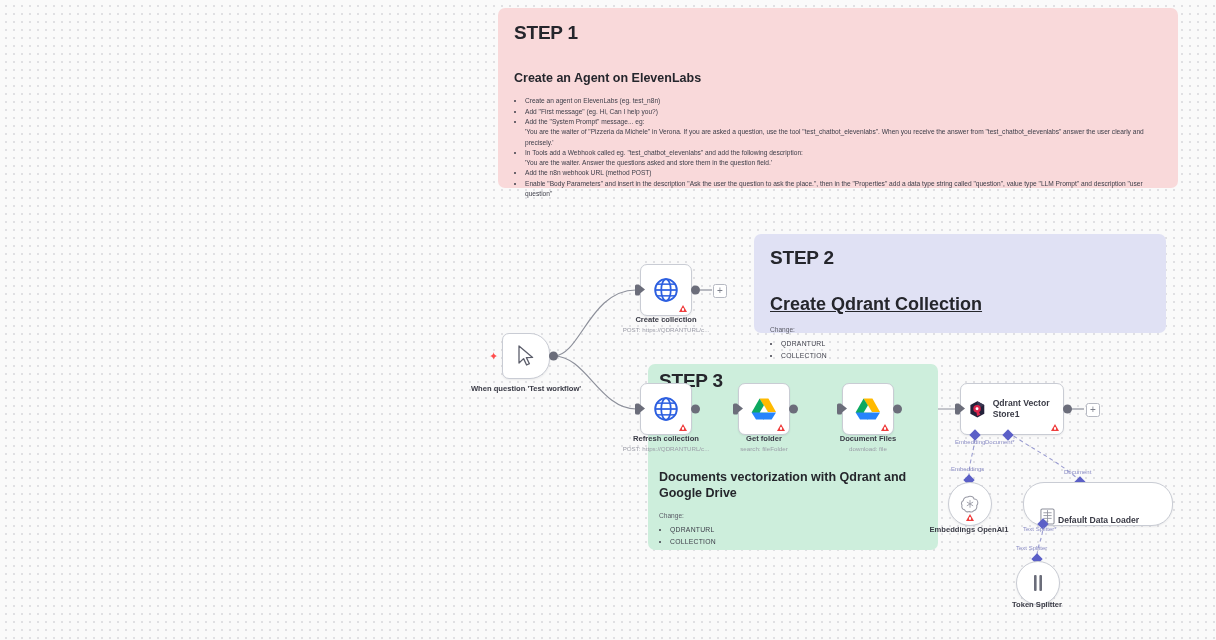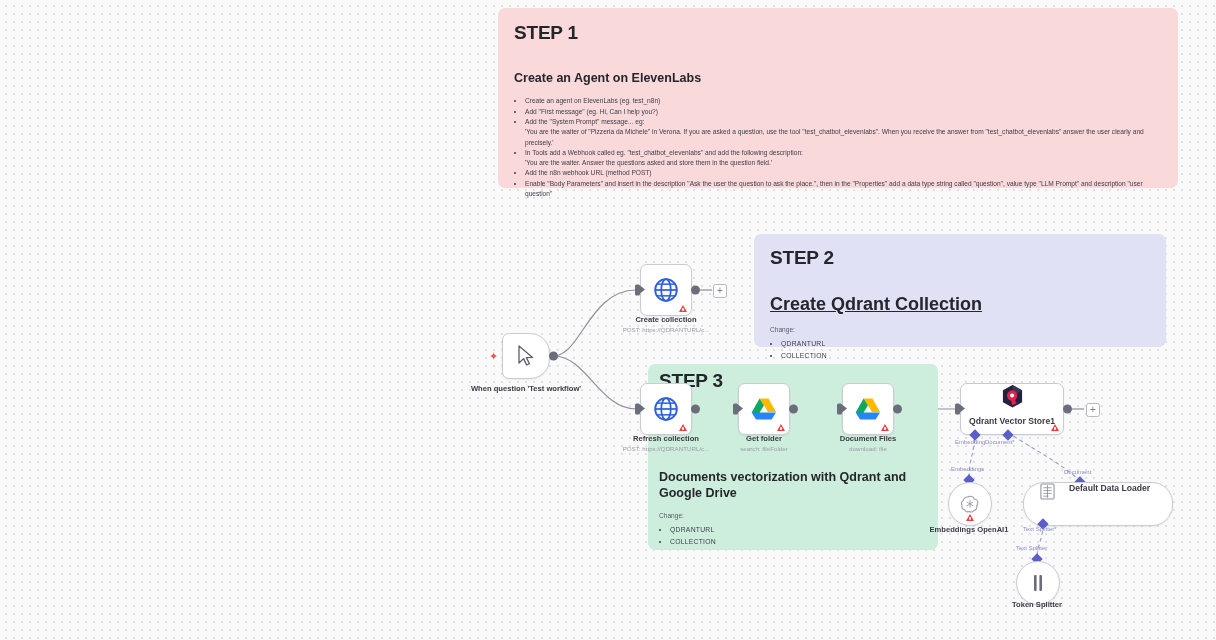--- a/index.html
+++ b/index.html
@@ -24,21 +24,21 @@
   .sticky ul{margin:0;padding-left:11px;}
   .sticky li{font-size:6.6px;line-height:1.62;color:#3c3d48;}
   .sticky li.wide{line-height:1.55;}
 
   #step1{left:478px;top:8px;width:680px;height:180px;background:#f9d9da;}
   #step1 .pad{padding:14px 16px 0 16px;}
   #step1 .s-title{font-size:19px;}
   #step1 .s-head{font-size:12.5px;margin-top:26px;}
   #step1 ul{margin-top:9px;}
 
-  #step2{left:734px;top:234px;width:412px;height:113px;background:#e0e1f4;}
+  #step2{left:734px;top:234px;width:412px;height:99px;background:#e0e1f4;}
   #step2 .pad{padding:13px 16px 0 16px;}
   #step2 .s-head{margin-top:23px;font-size:18px;text-decoration:underline;}
   #step2 .s-small{margin-top:9px;}
   #step2 ul{margin-top:3px;}
   #step2 li{font-size:6.8px;line-height:1.75;letter-spacing:0.25px;}
 
   #step3{left:628px;top:364px;width:290px;height:186px;background:#cdeedc;}
   #step3 .s-title{position:absolute;left:11px;top:6px;}
   #step3 .s-body{position:absolute;left:11px;top:106px;width:268px;}
   #step3 .s-head{font-size:12.5px;line-height:1.25;}
@@ -75,21 +75,21 @@
   
   #trigger{left:502px;top:333px;width:48px;height:46px;border-radius:7px 20px 20px 7px;
         display:flex;align-items:center;justify-content:center;}
   .spark{position:absolute;left:-14px;top:17px;color:#ff4d4d;font-size:11px;line-height:1;}
 
   
   .node-round{position:absolute;width:42px;height:42px;border-radius:50%;background:#fff;
         border:1.2px solid #c9ccd4;display:flex;align-items:center;justify-content:center;
         box-shadow:0 1px 2px rgba(30,30,40,.07);}
   .node-pill{position:absolute;height:42px;border-radius:21px;background:#fff;border:1.2px solid #c9ccd4;
-        display:flex;align-items:flex-start;gap:14px;padding:0 16px;box-shadow:0 1px 2px rgba(30,30,40,.07);}
+        display:flex;align-items:flex-end;gap:3px;padding:0 16px;box-shadow:0 1px 2px rgba(30,30,40,.07);}
   .pill-label{font-size:8.6px;font-weight:600;color:#3a3b46;white-space:nowrap;}
 
   .diamond{position:absolute;width:8px;height:8px;background:#5b5fc7;transform:rotate(45deg);}
   .conn-label{position:absolute;font-size:6px;color:#8a8cc4;white-space:nowrap;}
 
   svg.wires{position:absolute;left:0;top:0;width:1216px;height:640px;overflow:visible;pointer-events:none;}
 </style>
 </head>
 <body>
 
@@ -218,21 +218,21 @@
       <path d="M8.6 1.5 L17.2 15.6 L12.8 22.6 L0.6 15.6 Z" fill="#0da960"></path>
       <path d="M0.6 15.6 L25 15.6 L20.6 22.6 L5 22.6 Z" fill="#2684fc"></path>
       <path d="M13 8.2 L17.3 15.5 L8.7 15.5 Z" fill="#ffffff"></path>
     </svg>
     <div class="warn"></div>
     <div class="port-out"></div>
   </div>
   <div class="node-label" style="left:868px;top:434px;">Document Files</div>
   <div class="node-sub" style="left:868px;top:445px;">download: file</div>
 
-  <div class="node" style="left:960px;top:383px;width:104px;height:52px;display:flex;align-items:center;gap:7px;padding:0 8px;box-sizing:border-box;flex-direction:column;">
+  <div class="node" style="left:960px;top:383px;width:104px;height:52px;display:flex;align-items:center;gap:7px;padding:0 8px;box-sizing:border-box;">
     <div class="port-in"></div>
     <svg width="23" height="25" viewBox="0 0 24 26">
       <path d="M12 1 L22 6.6 L22 19 L12 24.6 L2 19 L2 6.6 Z" fill="#24223a"></path>
       <path d="M12 1 L22 6.6 L12 12.4 Z" fill="#3b3752"></path>
       <circle cx="11.6" cy="12" r="5.4" fill="#dc244c"></circle>
       <path d="M13.6 15 L16.4 20.4 L11.6 22.2 L10.6 16 Z" fill="#dc244c"></path>
       <circle cx="11.6" cy="12" r="2.1" fill="#ffffff"></circle>
     </svg>
     <div style="font-size:8.6px;font-weight:600;color:#3a3b46;line-height:1.3;">Qdrant Vector Store1</div>
     <div class="warn"></div>

